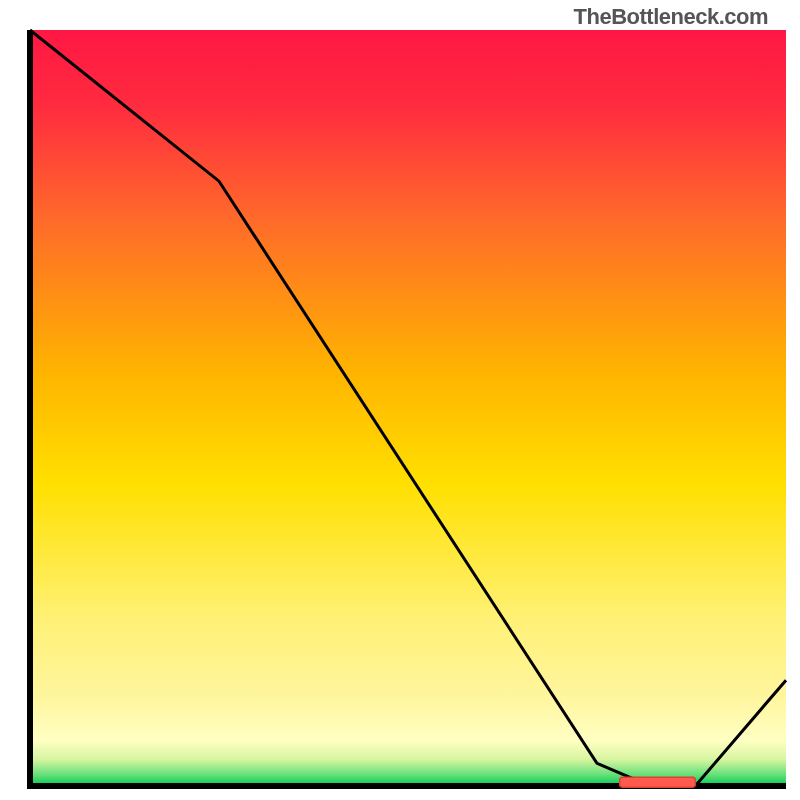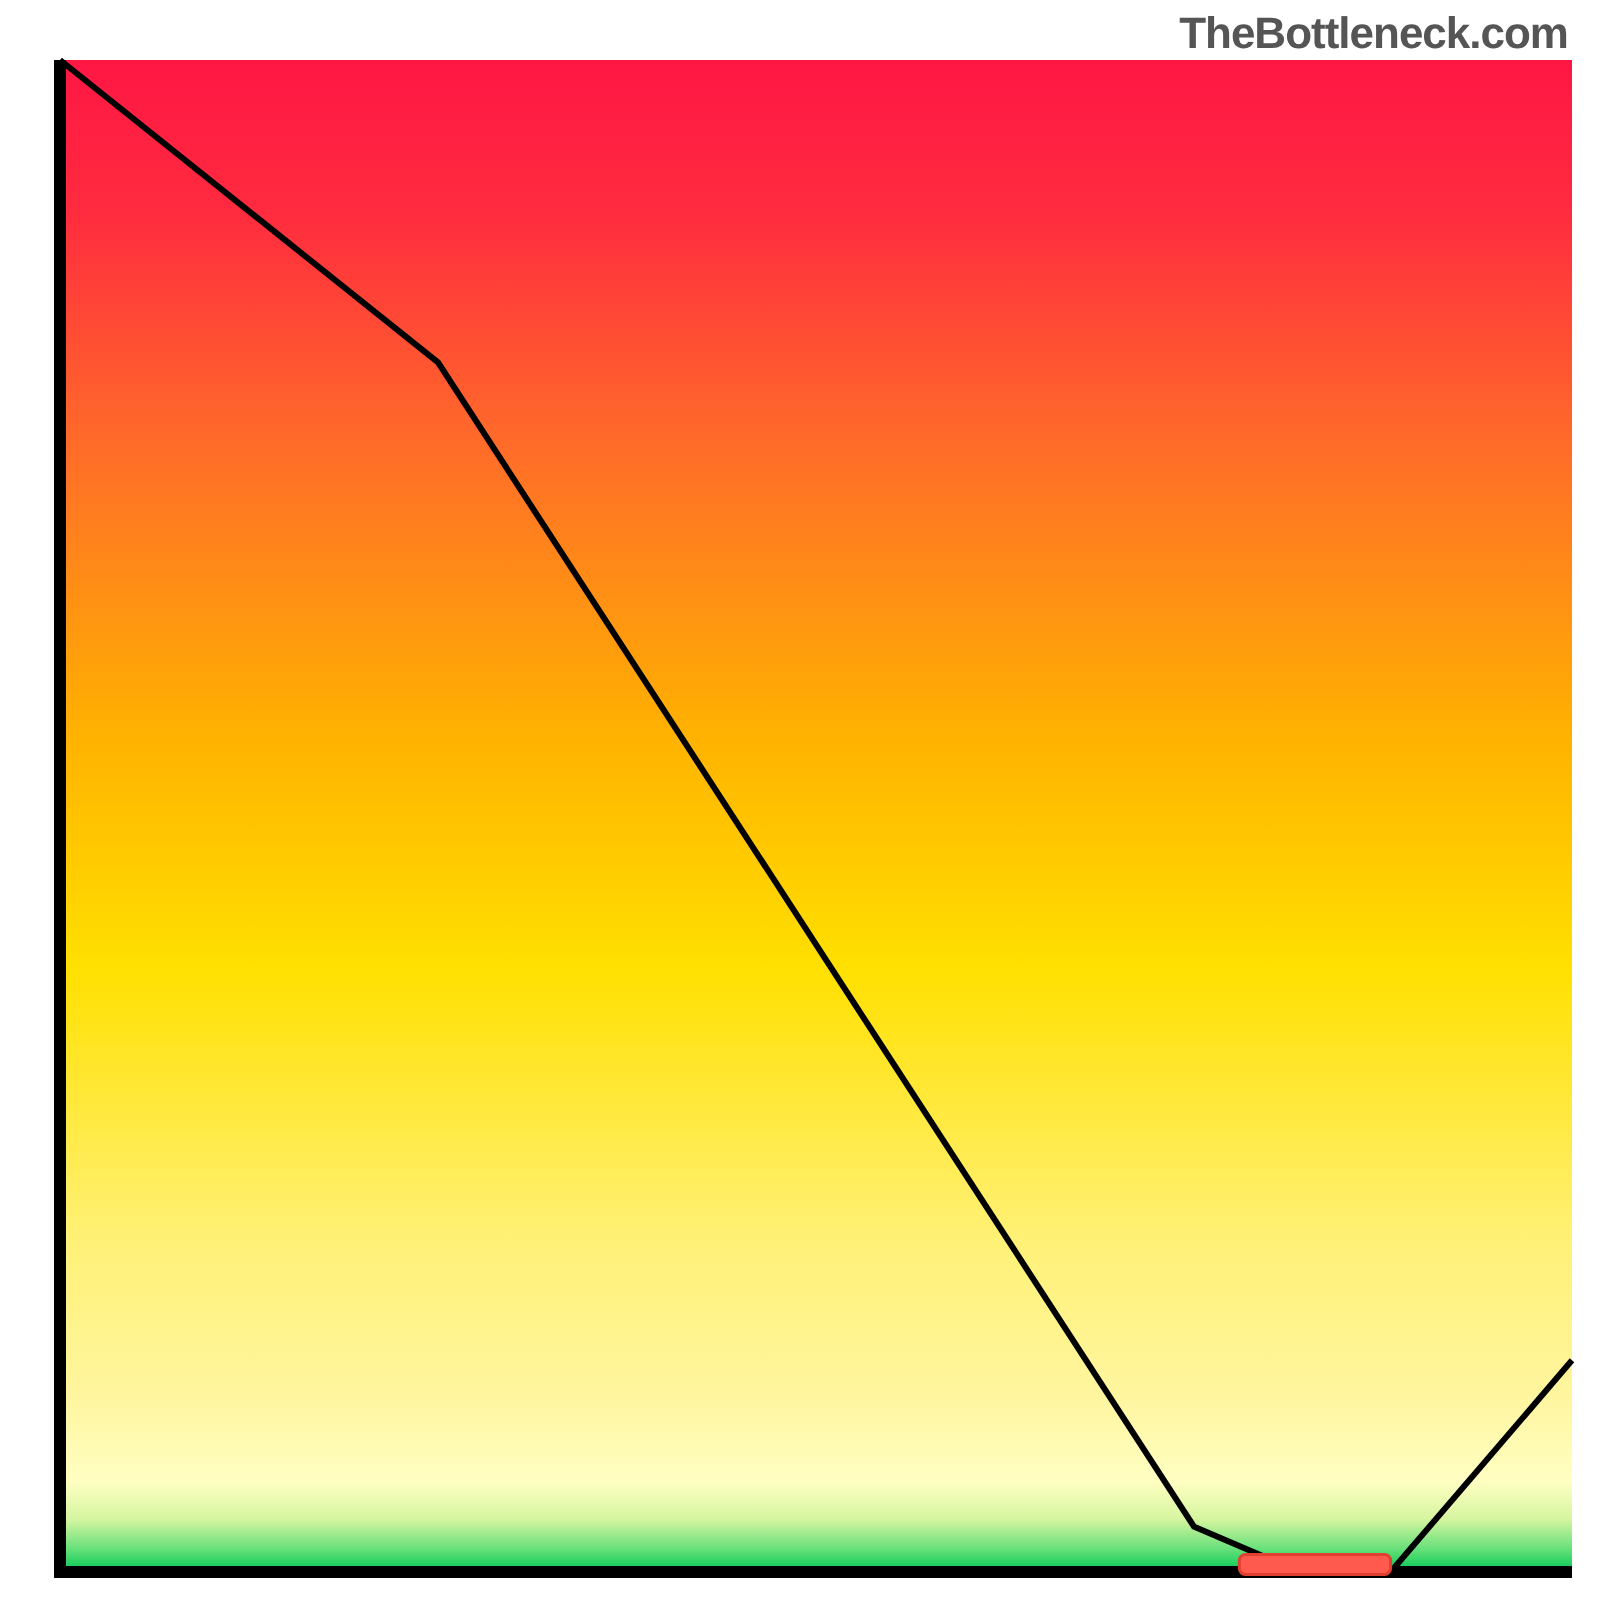--- a/index.html
+++ b/index.html
@@ -5,21 +5,21 @@
   * { margin: 0; padding: 0; box-sizing: border-box; }
   html, body { width: 800px; height: 800px; overflow: hidden; background: #fff; }
   .chart-container {
     position: relative;
     width: 800px;
     height: 800px;
   }
   .attribution {
     position: absolute;
     top: 4px;
-    right: 16px;
+    right: 32px;
     font-family: Arial, Helvetica, sans-serif;
     font-size: 22px;
     font-weight: bold;
     color: #555;
     letter-spacing: -0.5px;
   }
   svg.plot {
     position: absolute;
     top: 0;
     left: 0;

